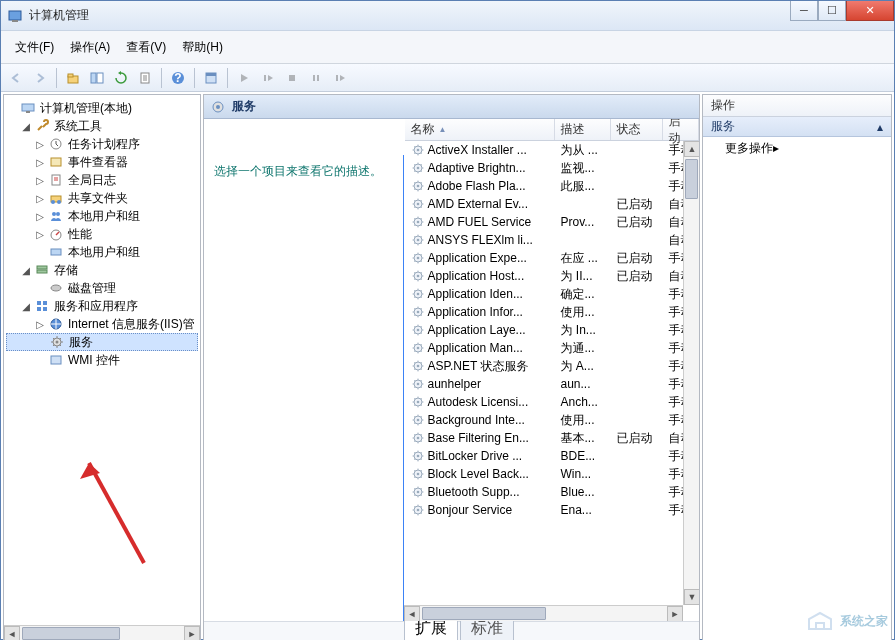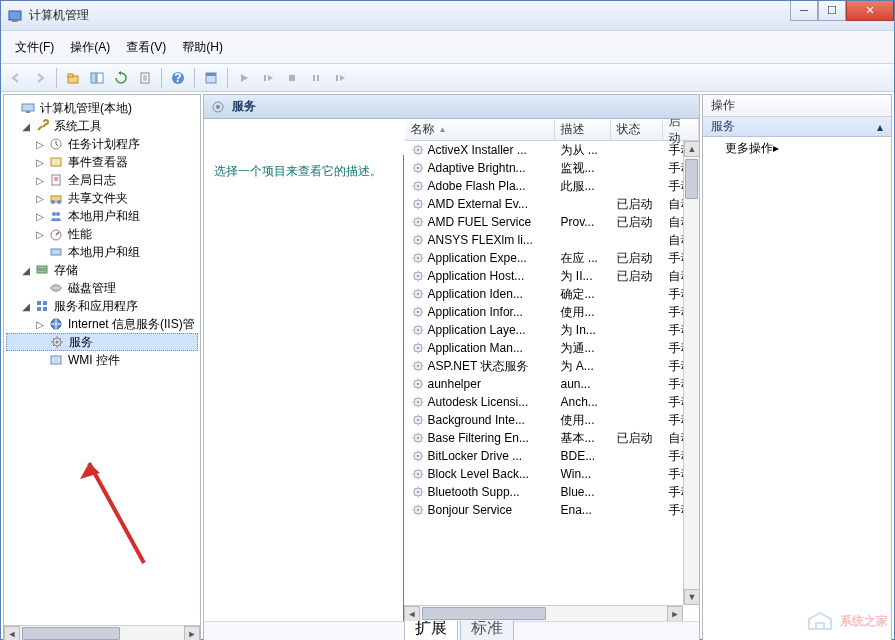--- a/index.html
+++ b/index.html
@@ -49,21 +49,21 @@
 .svc-vscroll{position:absolute;right:0;top:22px;bottom:16px;width:16px;background:#f0f0f0;border-left:1px solid #ccc;display:flex;flex-direction:column;}
 .svc-hscroll{position:absolute;bottom:0;left:0;right:16px;height:16px;background:#f0f0f0;border-top:1px solid #ccc;display:flex;}
 .tabs-row{height:20px;display:flex;align-items:flex-end;padding-left:200px;border-top:1px solid #d7dce4;background:#f6f8fb;}
 .tab{padding:2px 10px;border:1px solid #b8c1cf;border-bottom:none;background:#fff;margin-right:2px;border-radius:3px 3px 0 0;cursor:pointer;font-size:16px;}
 .tab.inactive{background:#eef2f8;color:#555;}
 .right-pane{width:190px;border:1px solid #b4b9c2;margin:2px;background:#fff;display:flex;flex-direction:column;}
 .rp-header{height:22px;background:linear-gradient(#fdfdfe,#eef2f8);border-bottom:1px solid #cbd2de;display:flex;align-items:center;padding:0 8px;color:#333;}
 .rp-section{height:20px;background:linear-gradient(#e6eefb,#d4e1f3);border-bottom:1px solid #b5c5dd;display:flex;align-items:center;justify-content:space-between;padding:0 8px;color:#1e3a66;cursor:pointer;}
 .rp-item{height:22px;display:flex;align-items:center;justify-content:flex-start;padding:0 16px 0 22px;cursor:pointer;}
 .arrow-red{position:absolute;pointer-events:none;}
-.watermark{position:absolute;right:6px;bottom:6px;opacity:0.35;display:flex;align-items:center;gap:6px;color:#ef4444;font-size:14px;font-weight:bold;}
+.watermark{position:absolute;right:6px;bottom:6px;opacity:0.35;display:flex;align-items:center;gap:6px;color:#0369a1;font-size:14px;font-weight:bold;}
 </style>
 </head>
 <body>
 
 <div class="window">
 
   <div class="titlebar">
     <span class="titlebar-icon">
       <svg width="16" height="16">
           <rect x="2" y="3" width="12" height="9" fill="#6aa0e0" stroke="#2c5a9a"></rect>

